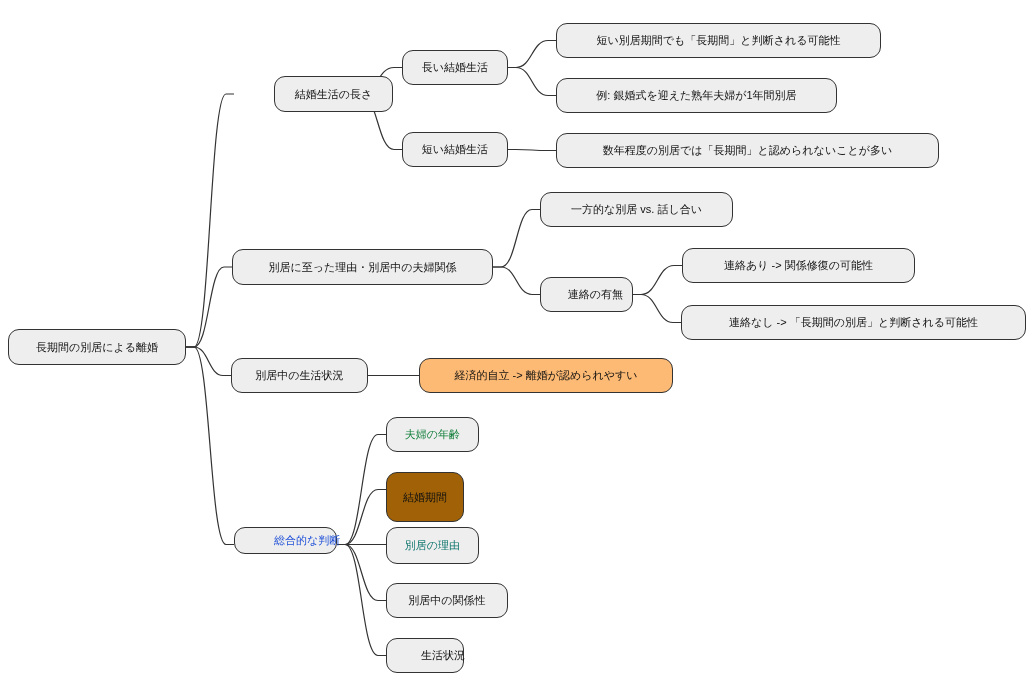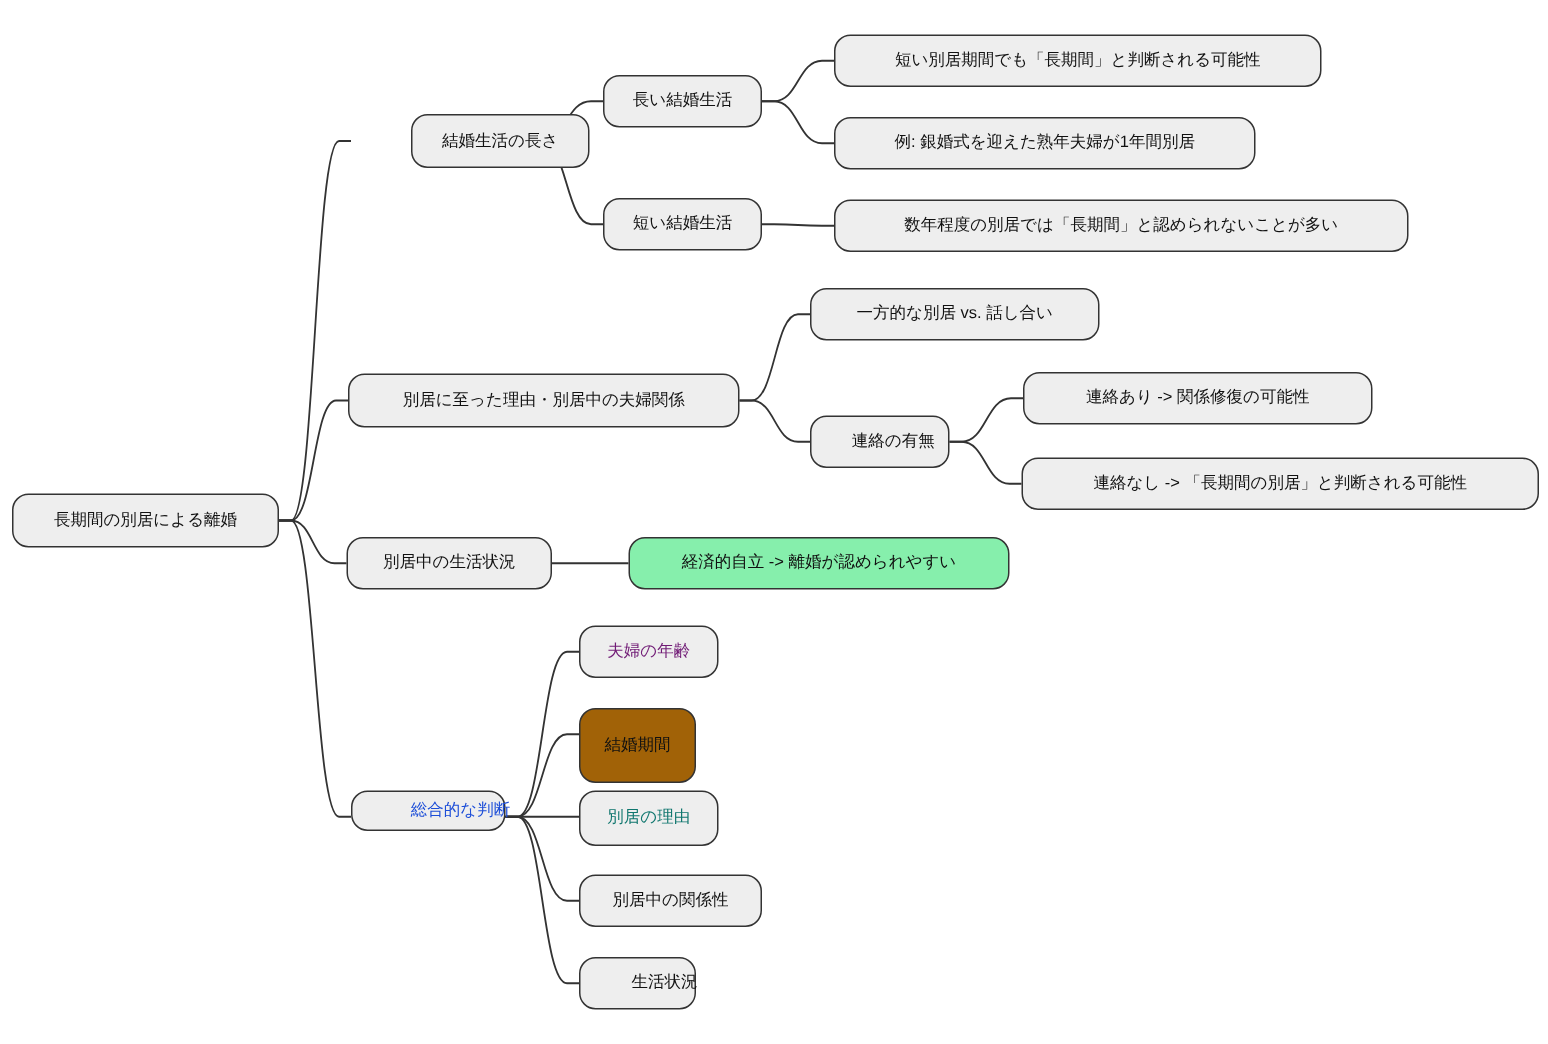--- a/index.html
+++ b/index.html
@@ -70,21 +70,21 @@
       <div class="mm-node" style="left: 402px; top: 132px; width: 106px; height: 35px; background: rgb(238, 238, 238); border-color: rgb(51, 51, 51); color: rgb(17, 17, 17);">短い結婚生活</div>
       <div class="mm-node" style="left: 556px; top: 23px; width: 325px; height: 35px; background: rgb(238, 238, 238); border-color: rgb(51, 51, 51); color: rgb(17, 17, 17);">短い別居期間でも「長期間」と判断される可能性</div>
       <div class="mm-node" style="left: 556px; top: 78px; width: 281px; height: 35px; background: rgb(238, 238, 238); border-color: rgb(51, 51, 51); color: rgb(17, 17, 17);">例: 銀婚式を迎えた熟年夫婦が1年間別居</div>
       <div class="mm-node" style="left: 556px; top: 133px; width: 383px; height: 35px; background: rgb(238, 238, 238); border-color: rgb(51, 51, 51); color: rgb(17, 17, 17);">数年程度の別居では「長期間」と認められないことが多い</div>
       <div class="mm-node" style="left: 232px; top: 249px; width: 261px; height: 36px; background: rgb(238, 238, 238); border-color: rgb(51, 51, 51); color: rgb(17, 17, 17);">別居に至った理由・別居中の夫婦関係</div>
       <div class="mm-node" style="left: 540px; top: 192px; width: 193px; height: 35px; background: rgb(238, 238, 238); border-color: rgb(51, 51, 51); color: rgb(17, 17, 17);">一方的な別居 vs. 話し合い</div>
       <div class="mm-node" style="left: 540px; top: 277px; width: 93px; height: 35px; background: rgb(238, 238, 238); border-color: rgb(51, 51, 51); color: rgb(17, 17, 17); padding-left: 18px;">連絡の有無</div>
       <div class="mm-node" style="left: 682px; top: 248px; width: 233px; height: 35px; background: rgb(238, 238, 238); border-color: rgb(51, 51, 51); color: rgb(17, 17, 17);">連絡あり -&gt; 関係修復の可能性</div>
       <div class="mm-node" style="left: 681px; top: 305px; width: 345px; height: 35px; background: rgb(238, 238, 238); border-color: rgb(51, 51, 51); color: rgb(17, 17, 17);">連絡なし -&gt; 「長期間の別居」と判断される可能性</div>
       <div class="mm-node" style="left: 231px; top: 358px; width: 137px; height: 35px; background: rgb(238, 238, 238); border-color: rgb(51, 51, 51); color: rgb(17, 17, 17);">別居中の生活状況</div>
-      <div class="mm-node" style="left: 419px; top: 358px; width: 254px; height: 35px; background: #86efac; border-color: rgb(51, 51, 51); color: rgb(17, 17, 17);">経済的自立 -&gt; 離婚が認められやすい</div>
+      <div class="mm-node" style="left: 419px; top: 358px; width: 254px; height: 35px; background: #fdba74; border-color: rgb(51, 51, 51); color: rgb(17, 17, 17);">経済的自立 -&gt; 離婚が認められやすい</div>
       <div class="mm-node" style="left: 234px; top: 527px; width: 103px; height: 27px; background: rgb(238, 238, 238); border-color: rgb(51, 51, 51); color: #1d4ed8; padding-left: 43px;">総合的な判断</div>
-      <div class="mm-node" style="left: 386px; top: 417px; width: 93px; height: 35px; background: rgb(238, 238, 238); border-color: rgb(51, 51, 51); color: #701a75;">夫婦の年齢</div>
+      <div class="mm-node" style="left: 386px; top: 417px; width: 93px; height: 35px; background: rgb(238, 238, 238); border-color: rgb(51, 51, 51); color: #15803d;">夫婦の年齢</div>
       <div class="mm-node" style="left: 386px; top: 472px; width: 78px; height: 50px; background: #a16207; border-color: rgb(51, 51, 51); color: rgb(17, 17, 17);">結婚期間</div>
       <div class="mm-node" style="left: 386px; top: 527px; width: 93px; height: 37px; background: rgb(238, 238, 238); border-color: rgb(51, 51, 51); color: #0f766e;">別居の理由</div>
       <div class="mm-node" style="left: 386px; top: 583px; width: 122px; height: 35px; background: rgb(238, 238, 238); border-color: rgb(51, 51, 51); color: rgb(17, 17, 17);">別居中の関係性</div>
       <div class="mm-node" style="left: 386px; top: 638px; width: 78px; height: 35px; background: rgb(238, 238, 238); border-color: rgb(51, 51, 51); color: rgb(17, 17, 17); padding-left: 36px;">生活状況</div>
     </div>
 </div>
 
 </body></html>

